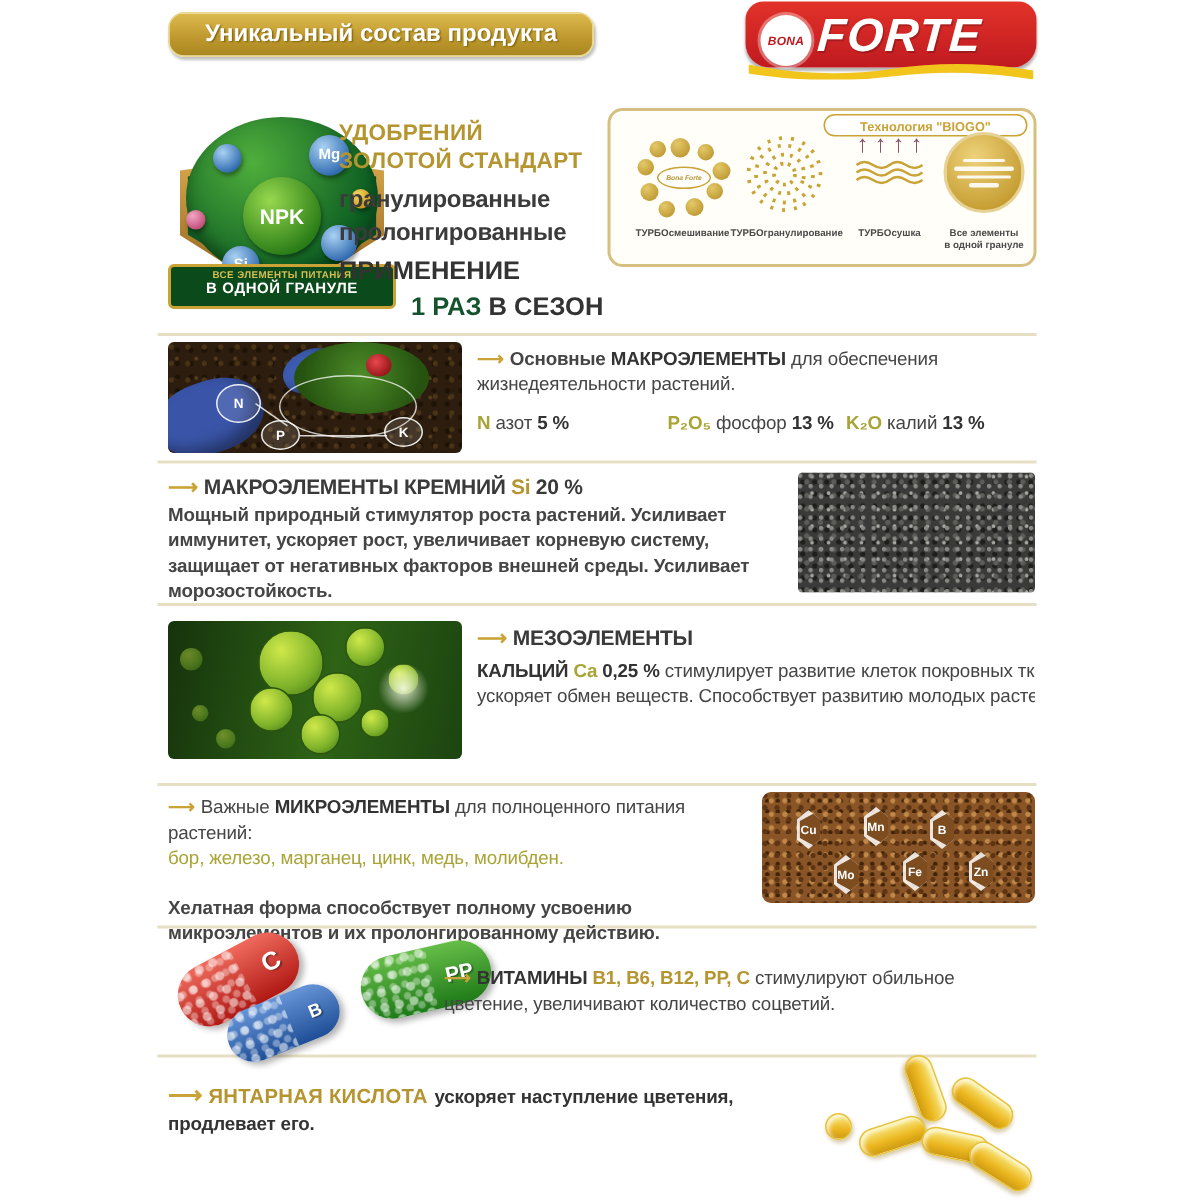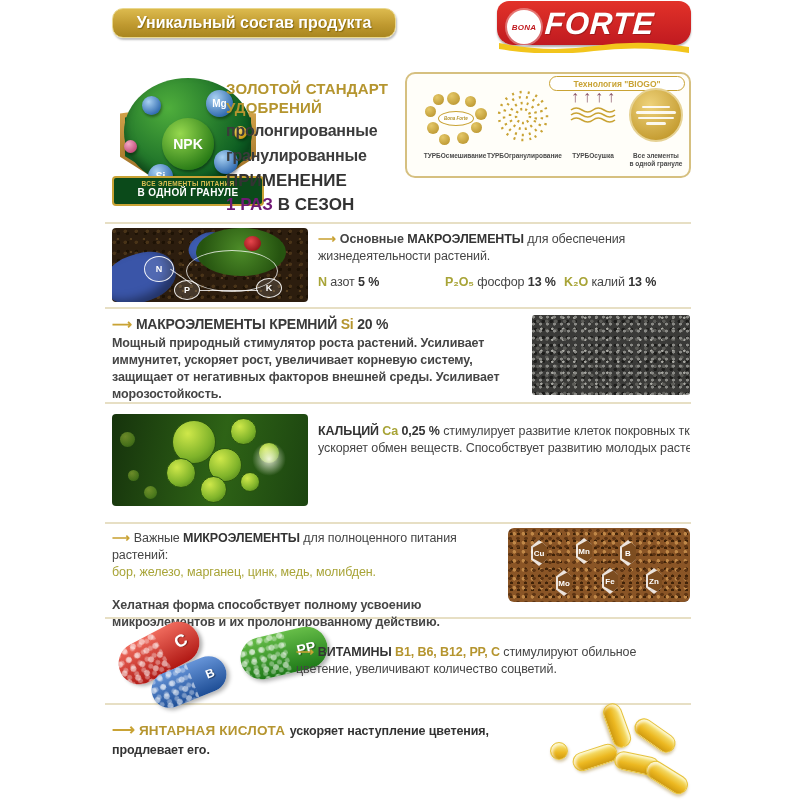--- a/index.html
+++ b/index.html
@@ -55,21 +55,21 @@
     background:#0b4a1a; border:2px solid #c9a335; border-radius:4px; text-align:center; padding-top:2px; }
   .band-l1 { color:#d8bd52; font-size:6.5px; font-weight:bold; text-transform:uppercase; letter-spacing:.3px; }
   .band-l2 { color:#ffffff; font-size:10px; font-weight:bold; letter-spacing:.4px; }
 
   
   .intro { position:absolute; left:226px; top:80px; width:180px; }
   .intro-h { color:#b5952f; font-weight:bold; font-size:15px; line-height:1.25; letter-spacing:.2px; }
   .intro-l { color:#3b3b3b; font-weight:bold; font-size:16px; margin-top:7px; letter-spacing:-.2px; }
   .intro-l3 { color:#333; font-weight:bold; font-size:17px; margin-top:6px; }
   .intro-l4 { font-weight:bold; font-size:17px; margin-top:4px; }
-  .intro-l4 .g { color:#701a75; } .intro-l4 .d { color:#333; }
+  .intro-l4 .g { color:#14532d;margin-left:48px; } .intro-l4 .d { color:#333; }
 
   
   .tech { position:absolute; left:405px; top:72px; width:286px; height:106px;
     border:2px solid #d6c080; border-radius:10px; background:#fffef9; }
   .tech-badge { position:absolute; left:142px; top:2px; width:136px; height:15px;
     border:1px solid #c9a335; border-radius:8px; background:#fff;
     display:flex; align-items:center; justify-content:center;
     color:#c9a335; font-size:8.5px; font-weight:bold; }
   .tech-cap { position:absolute; top:78px; font-size:6.5px; font-weight:bold; color:#4a4a4a;
     text-align:center; width:72px; line-height:1.25; }
@@ -226,24 +226,24 @@
     <div class="sphere sp-si">
         <span>Si</span>
       </div>
     <div class="shield-band">
       <div class="band-l1">все элементы питания</div>
       <div class="band-l2">В ОДНОЙ ГРАНУЛЕ</div>
     </div>
   </div>
 
   <div class="intro">
+    <div class="intro-h">УДОБРЕНИЙ</div>
     <div class="intro-h">ЗОЛОТОЙ СТАНДАРТ</div>
-    <div class="intro-h">УДОБРЕНИЙ</div>
+    <div class="intro-l">гранулированные</div>
     <div class="intro-l" style="margin-top:4px">пролонгированные</div>
-    <div class="intro-l">гранулированные</div>
     <div class="intro-l3">ПРИМЕНЕНИЕ</div>
     <div class="intro-l4">
       <span class="g">1 РАЗ</span>
       <span class="d">В СЕЗОН</span>
     </div>
   </div>
 
   <div class="tech">
     <div class="tech-badge">Технология "BIOGO"</div>
 
@@ -361,20 +361,23 @@
     <div class="cell" style="left:118px;top:4px;width:27px;height:27px"></div>
     <div class="cell" style="left:96px;top:34px;width:34px;height:34px"></div>
     <div class="cell" style="left:54px;top:44px;width:30px;height:30px"></div>
     <div class="cell" style="left:146px;top:28px;width:22px;height:22px"></div>
     <div class="cell" style="left:88px;top:62px;width:27px;height:27px"></div>
     <div class="cell" style="left:128px;top:58px;width:20px;height:20px"></div>
     <div class="flare"></div>
   </div>
 
   <div class="meso-text">
+    <div class="h">
+      <span class="arrow">⟶</span><span>МЕЗОЭЛЕМЕНТЫ</span>
+    </div>
     <div class="t clip-line" style="margin-top:6px">
       <span class="dk">КАЛЬЦИЙ</span>
       <span class="yg">Ca</span>
       <span class="dk">0,25 %</span>
       <span style="font-weight:normal">стимулирует развитие клеток покровных тканей,</span>
     </div>
     <div class="t clip-line" style="font-weight:normal">ускоряет обмен веществ. Способствует развитию молодых растений.</div>
   </div>
 
   <div class="micro-text">

